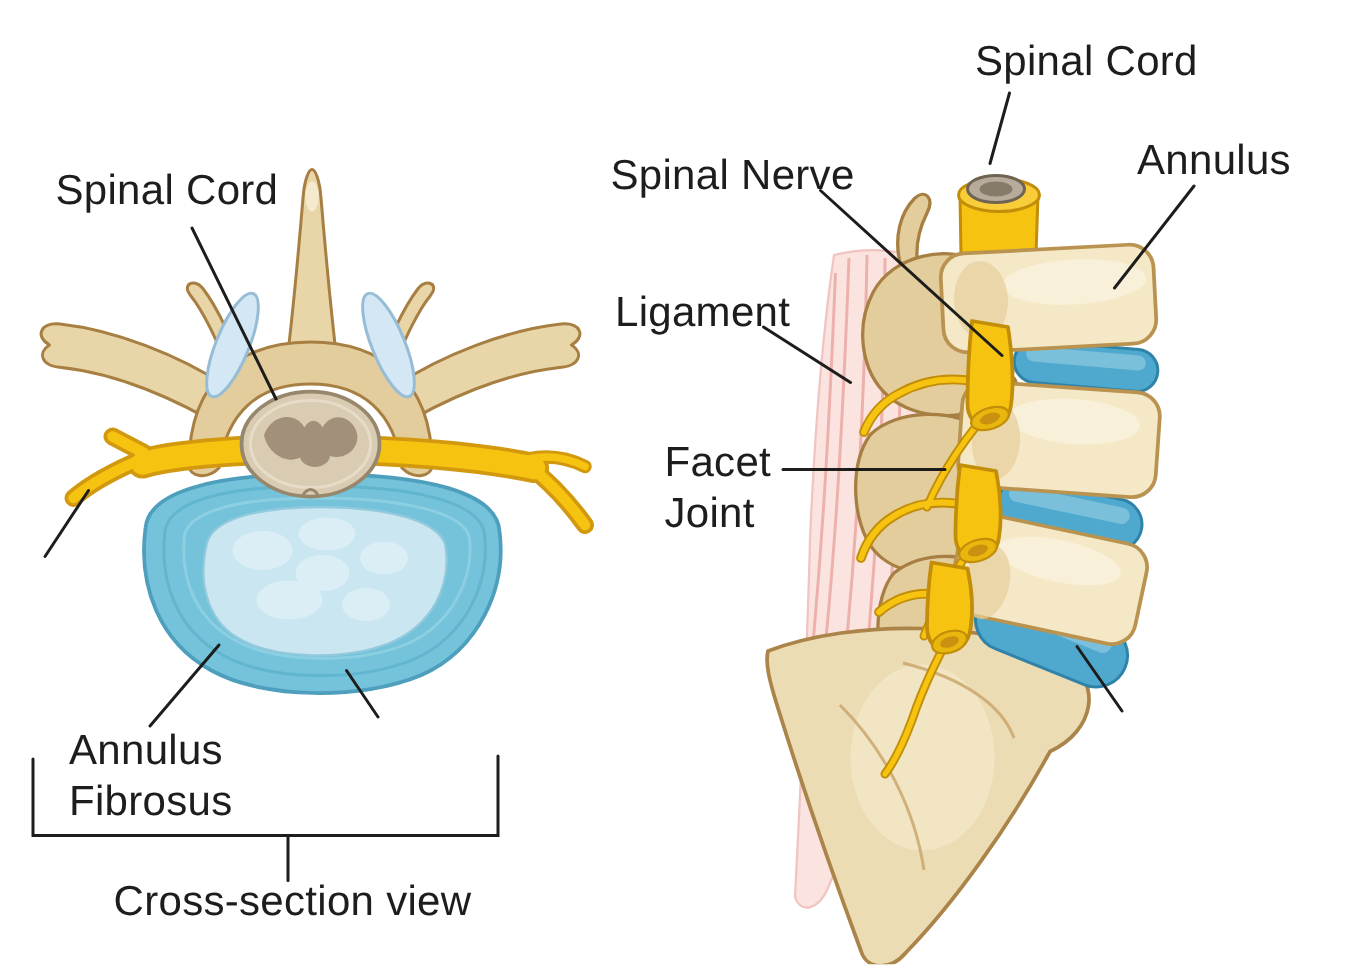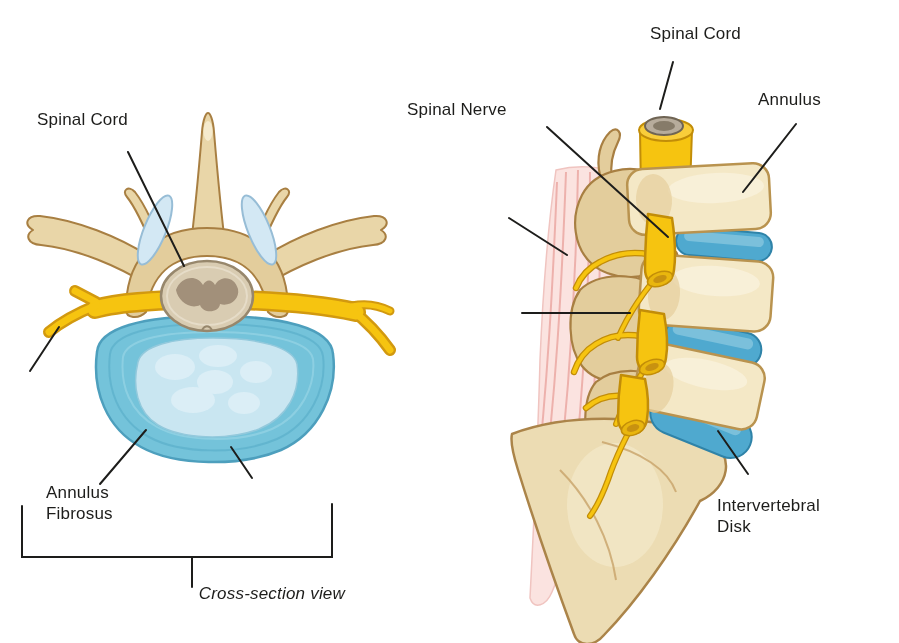--- a/index.html
+++ b/index.html
@@ -6,27 +6,27 @@
   .stage{
     position:relative;
     width:899px;height:643px;
     background:#ffffff;
     overflow:hidden;
     font-family:"Liberation Sans", sans-serif;
   }
   .art{position:absolute;left:0;top:0;width:899px;height:643px;}
   .lbl{
     position:absolute;
-    font-size:17px;
+    font-size:28px;
     line-height:1.22;
     color:#1d1d1b;
     white-space:pre-line;
     letter-spacing:0.2px;
   }
-  .lbl.center{text-align:right;font-style:italic;}
+  .lbl.center{text-align:center;}
 </style>
 </head>
 <body>
 
 <div class="stage">
 
   <svg class="art" viewBox="0 0 899 643" aria-hidden="true">
 
     <g>
 
@@ -197,16 +197,17 @@
   </svg>
 
   <div class="lbl" style="left:37px;  top:110px;">Spinal Cord</div>
   <div class="lbl" style="left:46px;  top:483px;">Annulus
 Fibrosus</div>
   <div class="lbl center" style="left:45px; top:584px; width:300px;">Cross-section view</div>
 
   <div class="lbl" style="left:650px; top:24px;">Spinal Cord</div>
   <div class="lbl" style="left:758px; top:90px;">Annulus</div>
   <div class="lbl" style="left:407px; top:100px;">Spinal Nerve</div>
-  <div class="lbl" style="left:717px; top:496px;">Intervertebral
-Disk</div>
+  <div class="lbl" style="left:410px; top:191px;">Ligament</div>
+  <div class="lbl" style="left:443px; top:291px;">Facet
+Joint</div>
 
 </div>
 
 </body></html>

